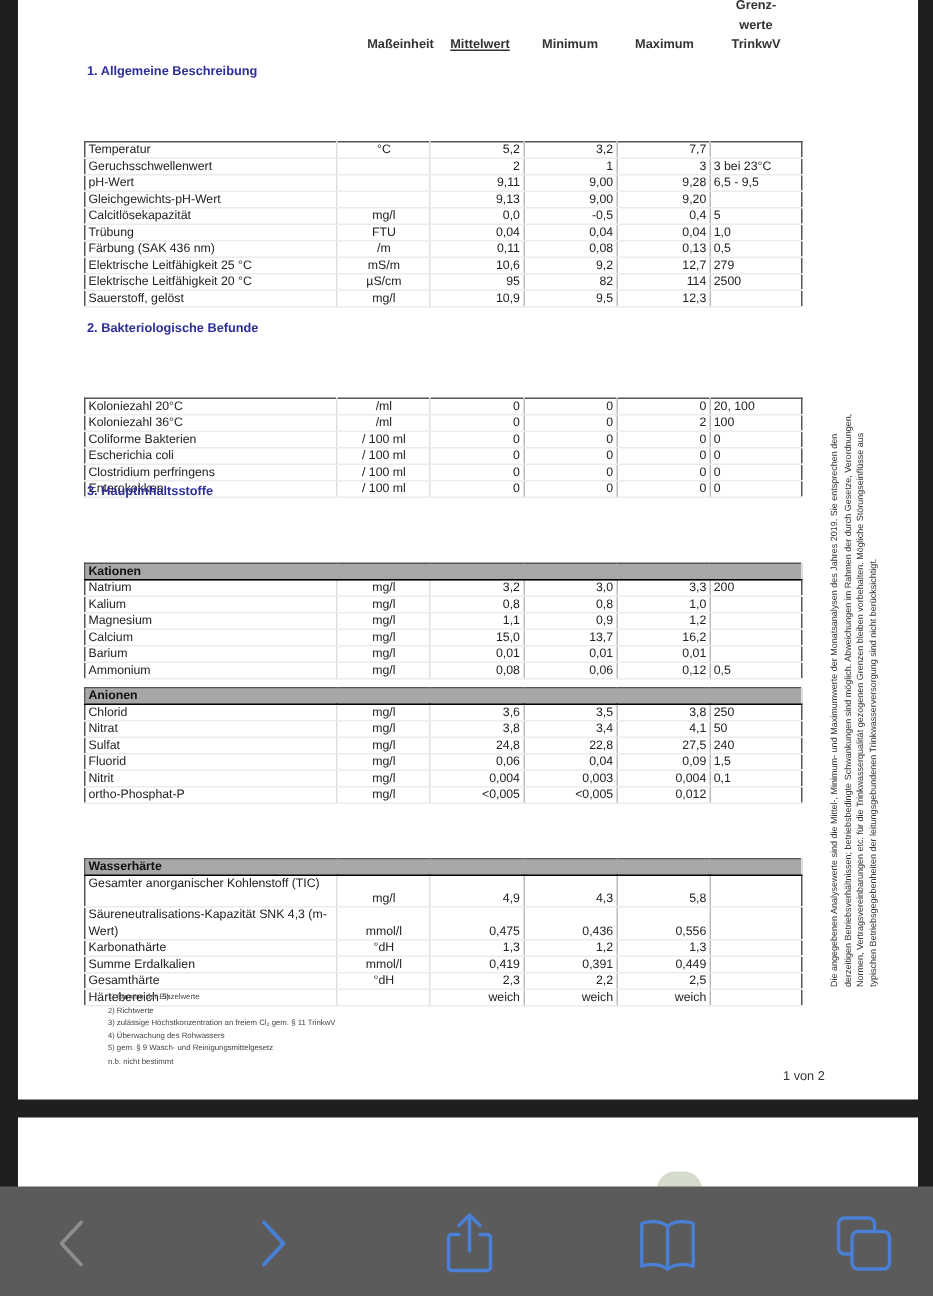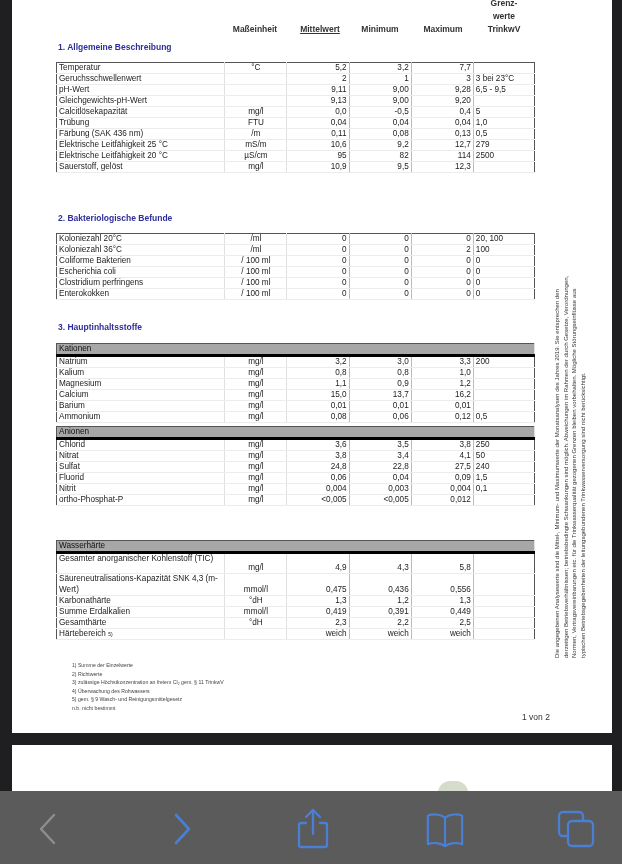--- a/index.html
+++ b/index.html
@@ -5,35 +5,35 @@
     * { box-sizing: border-box; margin: 0; padding: 0; }
     html, body { width: 622px; height: 864px; overflow: hidden; background: #1f1f21; }
     body { position: relative; font-family: "Liberation Sans", sans-serif; color: #222; }
 
     .page { position: absolute; left: 12px; width: 600px; background: #fff; }
     .page1 { top: 0; height: 733px; }
     .page2 { top: 745px; height: 120px; }
 
     .col-headers { position: absolute; top: 0; left: 0; width: 600px; height: 36px; font-size: 8.5px; font-weight: bold; color: #333; }
     .col-headers span { position: absolute; text-align: center; }
-    .ch-unit { left: 208px; top: 24px; width: 70px; }
+    .ch-unit { left: 220px; top: 24px; width: 70px; }
     .ch-mean { left: 278px; top: 24px; width: 60px; text-decoration: underline; }
     .ch-min  { left: 338px; top: 24px; width: 60px; }
     .ch-max  { left: 400px; top: 24px; width: 62px; }
     .ch-limit { left: 462px; top: -3px; width: 60px; line-height: 13px; }
 
     .section-title { position: absolute; left: 46px; font-size: 8.5px; font-weight: bold; color: #2e2e9a; }
 
-    table.data { position: absolute; left: 44px; width: 479px; border-collapse: collapse; font-size: 8.2px; color: #222; border: 1.4px solid #555; }
+    table.data { position: absolute; left: 44px; width: 479px; border-collapse: collapse; font-size: 8.2px; color: #222; border: 1.4px solid #555; margin-top: 32px; }
     table.data td { height: 10.6px; line-height: 10px; padding: 0 2px; border-right: 1px solid #e0e0e0; border-bottom: 1px solid #ececec; white-space: nowrap; }
     table.data td.name { width: 168px; text-align: left; }
     table.data td.unit { width: 62px; text-align: center; }
     table.data td.num { width: 62px; text-align: right; border-right: 1px solid #bbb; }
     table.data td.lim { width: 61px; text-align: left; border-right: none; }
-    table.data tr.group td { background: #a7a7a7; font-weight: normal; color: #111; border-bottom: 3px solid #000000; }
+    table.data tr.group td { background: #a7a7a7; font-weight: bold; color: #111; border-bottom: 1px solid #000000; }
     table.data td.tall { height: 21px; white-space: normal; vertical-align: top; line-height: 10.5px; }
     table.data td.tall-val { vertical-align: bottom; }
     sup { font-size: 5px; vertical-align: top; }
 
     .footnotes { position: absolute; left: 60px; top: 661px; font-size: 5.2px; color: #444; line-height: 8.6px; }
     .page-num { position: absolute; left: 510px; top: 712px; font-size: 8.5px; color: #333; text-align: right; }
 
     .side-note { position: absolute; left: 541px; top: 658px; width: 610px; transform-origin: 0 0; transform: rotate(-90deg);
                  font-size: 6px; line-height: 8.6px; color: #333; }
 

